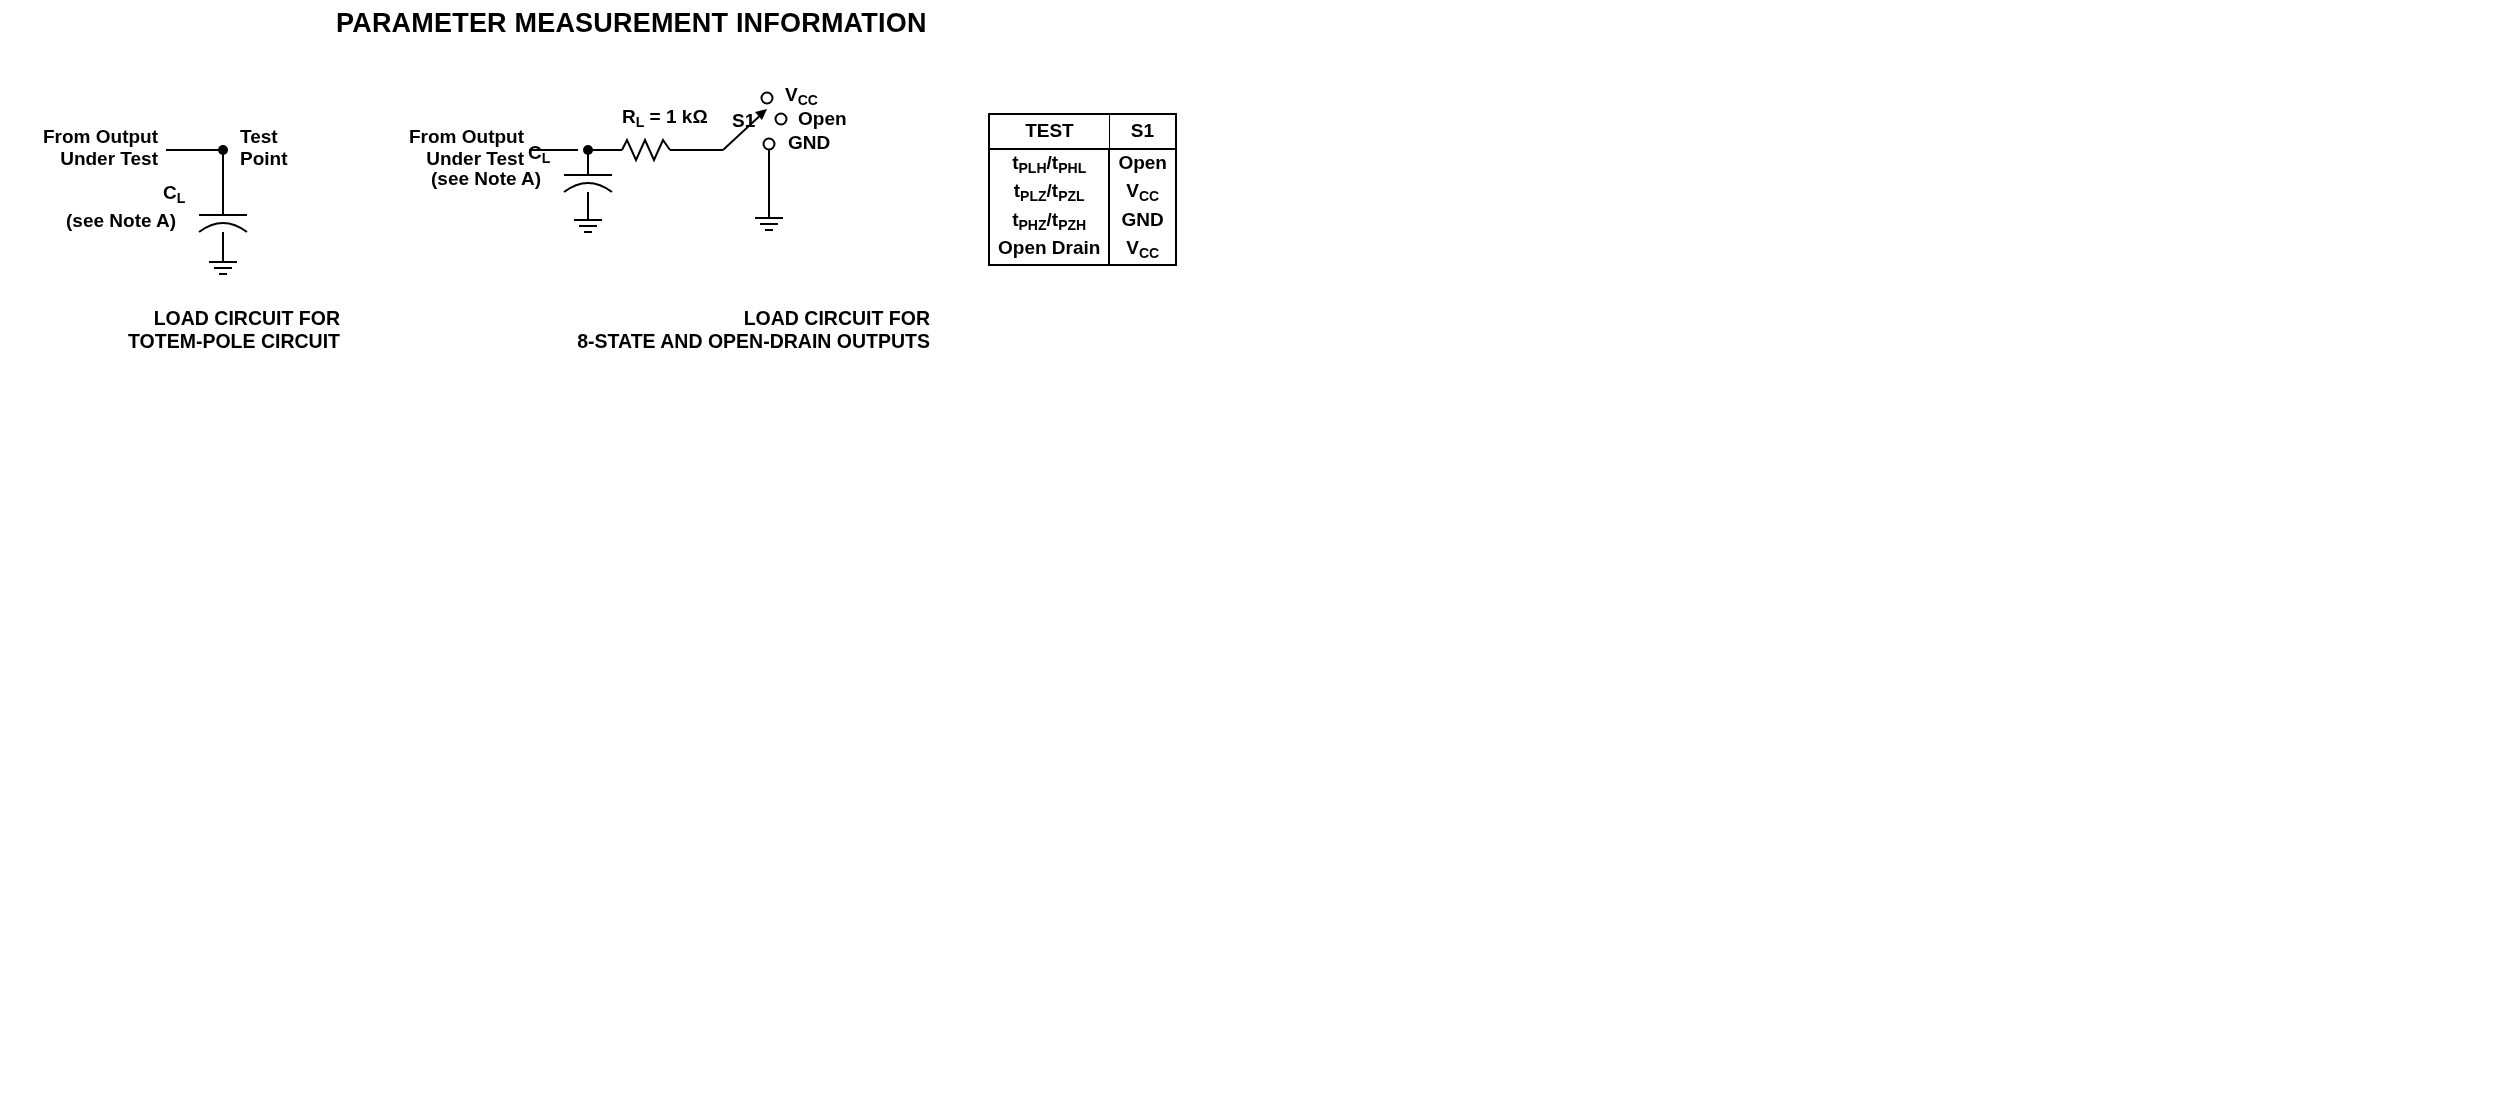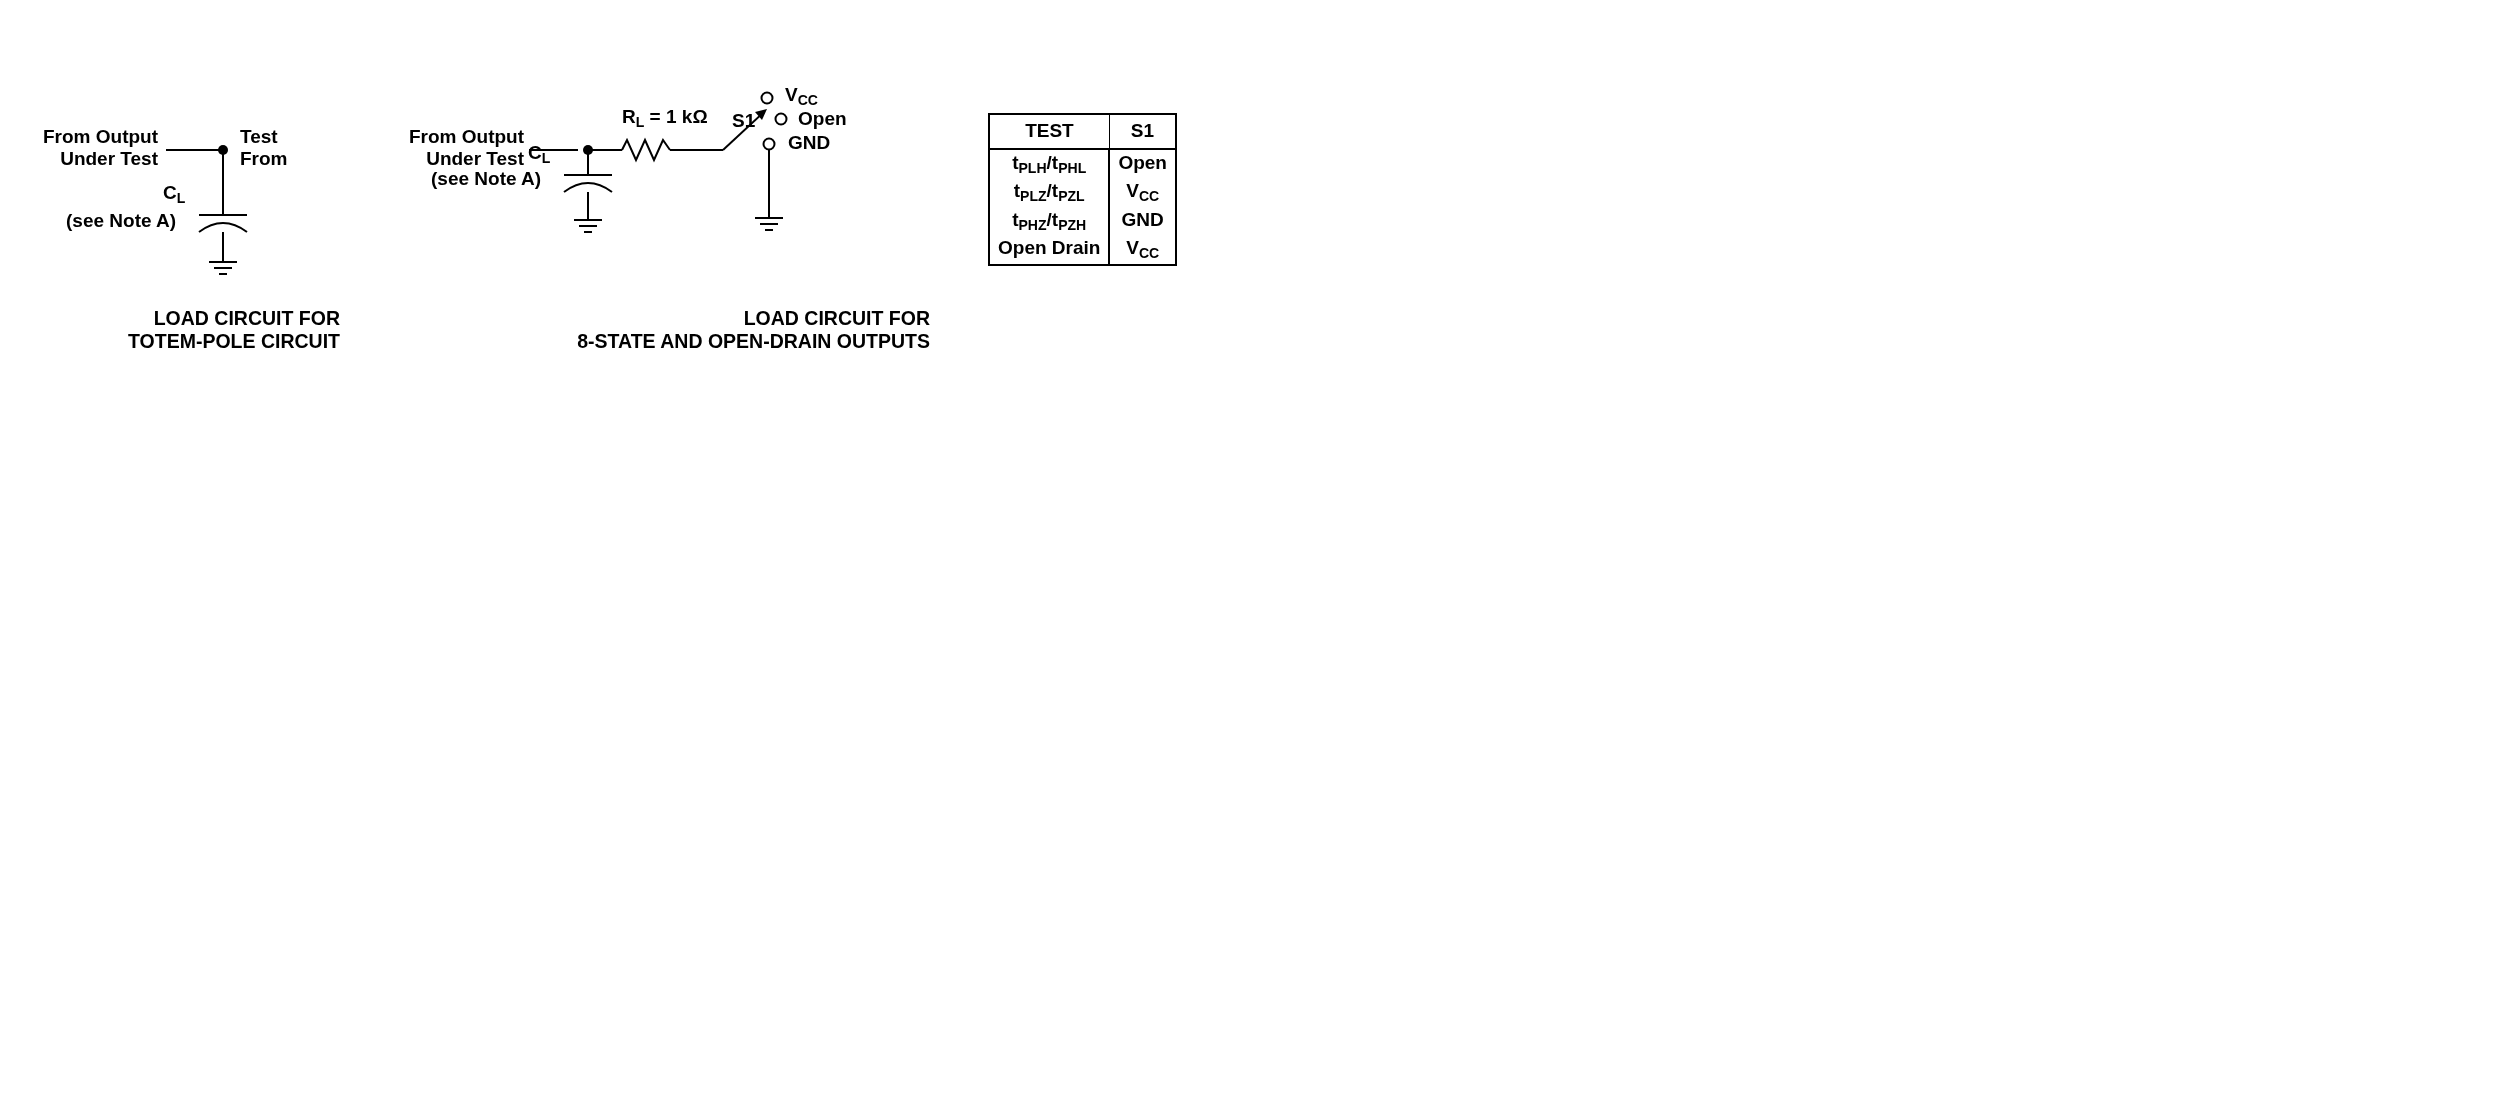--- a/index.html
+++ b/index.html
@@ -82,20 +82,21 @@
   }
   #s1-table tbody td.colsep {
     border-left: 2px solid #000;
   }
 </style>
 </head>
 <body>
 
 <div class="page">
 
+  <div id="page-title">PARAMETER MEASUREMENT INFORMATION</div>
 
   <div class="fig" style="left:0px; top:110px; width:330px; height:180px;">
 
     <svg width="330" height="180">
 
       <line x1="166" y1="40" x2="222" y2="40" stroke="#000" stroke-width="2"></line>
 
       <circle cx="223" cy="40" r="5" fill="#000"></circle>
 
       <line x1="223" y1="40" x2="223" y2="104" stroke="#000" stroke-width="2"></line>
@@ -111,21 +112,21 @@
       <line x1="219" y1="164" x2="227" y2="164" stroke="#000" stroke-width="2"></line>
     </svg>
 
     <div class="lbl" style="left:18px; top:16px; text-align:right; width:140px;">
       <span>From Output</span><br>
       <span>Under Test</span>
     </div>
 
     <div class="lbl" style="left:240px; top:16px;">
       <span>Test</span><br>
-      <span>From</span>
+      <span>Point</span>
     </div>
 
     <div class="lbl" style="left:163px; top:72px;">
       <span>C</span><span class="sub">L</span>
     </div>
 
     <div class="lbl" style="left:66px; top:100px;">
       <span>(see Note A)</span>
     </div>
 

